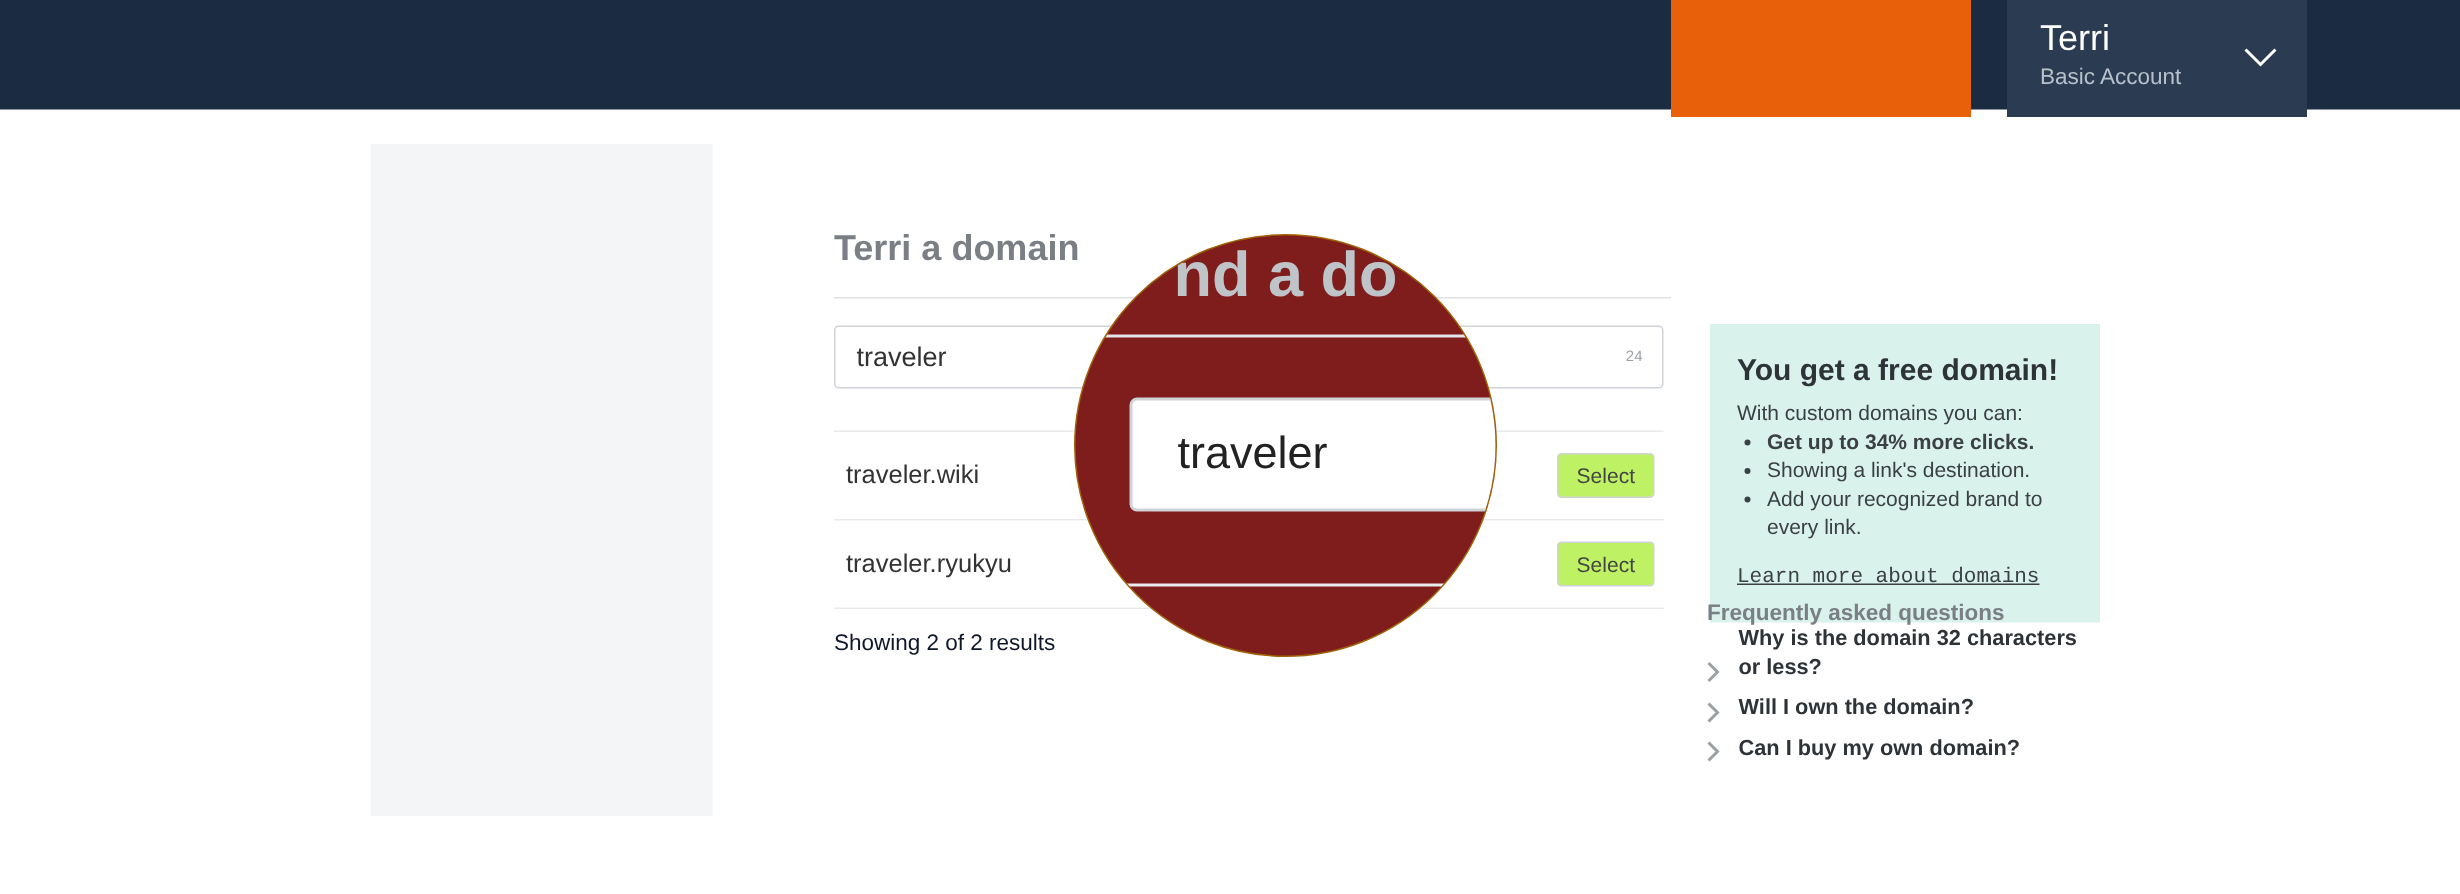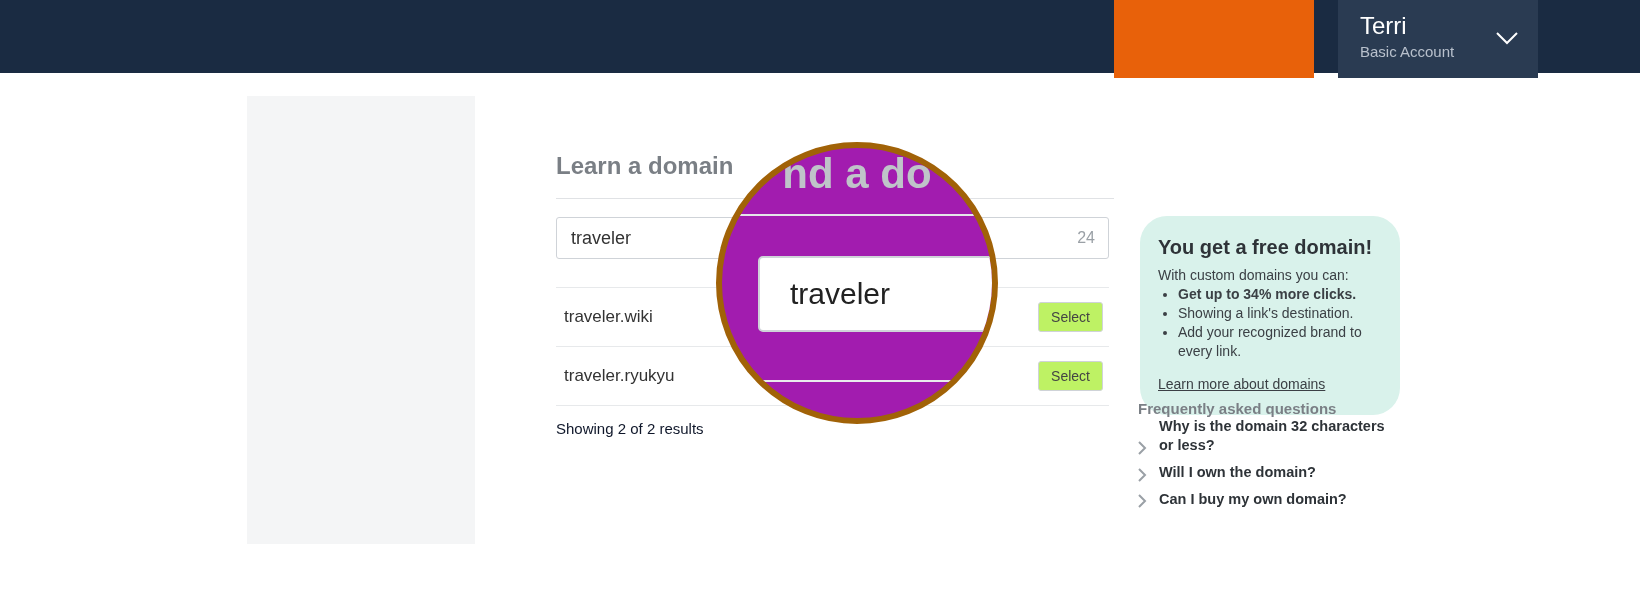--- a/index.html
+++ b/index.html
@@ -17,48 +17,48 @@
     
     .sidebar { position: absolute; left: 247px; top: 96px; width: 228px; height: 448px; background: #f4f5f6; }
     
     
     .main { position: absolute; left: 556px; top: 152px; width: 842px; }
     .page-title { color: #7a7f85; font-size: 24px; font-weight: 700; margin-bottom: 18px; }
     .title-rule { border-top: 1px solid #e0e2e5; width: 558px; margin-bottom: 18px; }
     
     .search-wrap { width: 553px; position: relative; margin-bottom: 28px; }
     .search-input { width: 100%; height: 42px; border: 1px solid #cfd3d8; border-radius: 3px; padding: 0 50px 0 14px; font-size: 18px; color: #333; outline: none; }
-    .search-counter { position: absolute; right: 14px; top: 50%; transform: translateY(-50%); color: #9aa0a6; font-size: 16px; }
+    .search-counter { position: absolute; right: 14px; top: 50%; transform: translateY(-50%); color: #9aa0a6; font-size: 10px; }
     
     .results { width: 553px; }
     .result-row { display: flex; align-items: center; justify-content: space-between; border-bottom: 1px solid #e7e9eb; padding: 14px 6px 14px 8px; }
     .result-row:first-child { border-top: 1px solid #e7e9eb; }
     .result-name { font-size: 17px; color: #333; }
     .select-btn { background: #bef264; border: 1px solid #cfd3d8; border-radius: 3px; padding: 6px 12px; font-size: 14px; color: #444; cursor: pointer; }
     .results-summary { color: #0f172a; font-size: 15px; margin-top: 14px; }
     
     
-    .promo { position: absolute; left: 1140px; top: 216px; width: 260px; background: #d9f2eb; padding: 20px 18px 22px 18px; border-radius: 27px; }
+    .promo { position: absolute; left: 1140px; top: 216px; width: 260px; background: #d9f2eb; padding: 20px 18px 22px 18px; }
     .promo-title { font-size: 20px; font-weight: 700; color: #2e3338; margin-bottom: 8px; }
     .promo-lead { font-size: 14px; color: #3b4045; margin-bottom: 2px; }
     .promo-list { list-style: disc; padding-left: 20px; margin-bottom: 14px; }
     .promo-list li { font-size: 14px; color: #3b4045; line-height: 1.35; }
     .promo-list li.bold { font-weight: 700; }
-    .promo-link { font-size: 14px; color: #3b4045; text-decoration: underline; cursor: pointer; }
+    .promo-link { font-size: 14px; color: #3b4045; text-decoration: underline; cursor: pointer; font-family: Liberation Mono, monospace; }
     
     
     .faq { position: absolute; left: 1138px; top: 400px; width: 262px; }
     .faq-title { font-size: 15px; color: #7a7f85; font-weight: 600; }
     .faq-item { display: flex; align-items: flex-end; gap: 12px; margin-bottom: 8px; cursor: pointer; }
     .faq-chevron { color: #9aa0a6; flex-shrink: 0; margin-top: 2px; }
     .faq-chevron svg { width: 9px; height: 14px; display: block; }
     .faq-q { font-size: 14.5px; font-weight: 700; color: #2e3338; line-height: 1.3; }
     
     
-    .magnifier { position: absolute; left: 716px; top: 142px; width: 282px; height: 282px; border-radius: 50%; border: 6px solid #a16207; background: #a21caf; overflow: hidden; pointer-events: none; }
+    .magnifier { position: absolute; left: 716px; top: 156px; width: 282px; height: 282px; border-radius: 50%; border: 1px solid #a16207; background: #7f1d1d; overflow: hidden; pointer-events: none; }
     .mag-inner { position: relative; width: 100%; height: 100%; }
     
     .mag-title { position: absolute; top: 2px; left: 50%; transform: translateX(-50%); white-space: nowrap; color: #bfc4c9; font-size: 42px; font-weight: 800; }
     .mag-rule { position: absolute; top: 66px; left: 0; right: 0; border-top: 2px solid #e4e6e9; }
     .mag-input { position: absolute; top: 108px; left: 36px; right: -60px; height: 76px; border: 2px solid #cfd3d8; border-radius: 5px; background: #fff; display: flex; align-items: center; padding-left: 30px; }
     .mag-input-text { font-size: 30px; color: #222; font-weight: 400; }
     .mag-below { position: absolute; top: 232px; left: 0; right: 0; border-top: 2px solid #e9ebed; }
   </style>
 </head>
 <body>
@@ -74,21 +74,21 @@
       <svg viewBox="0 0 22 14">
           <path d="M1 1 L11 11 L21 1" stroke="#fff" stroke-width="2" fill="none"></path>
         </svg>
     </span>
   </div>
 </div>
 
 <div class="sidebar"></div>
 
 <div class="main">
-  <h1 class="page-title">Learn a domain</h1>
+  <h1 class="page-title">Terri a domain</h1>
   <div class="title-rule"></div>
 
   <div class="search-wrap">
     <input class="search-input" type="text" value="traveler" style="">
     <span class="search-counter">24</span>
   </div>
 
   <div class="results">
     <div class="result-row">
       <span class="result-name">traveler.wiki</span>

